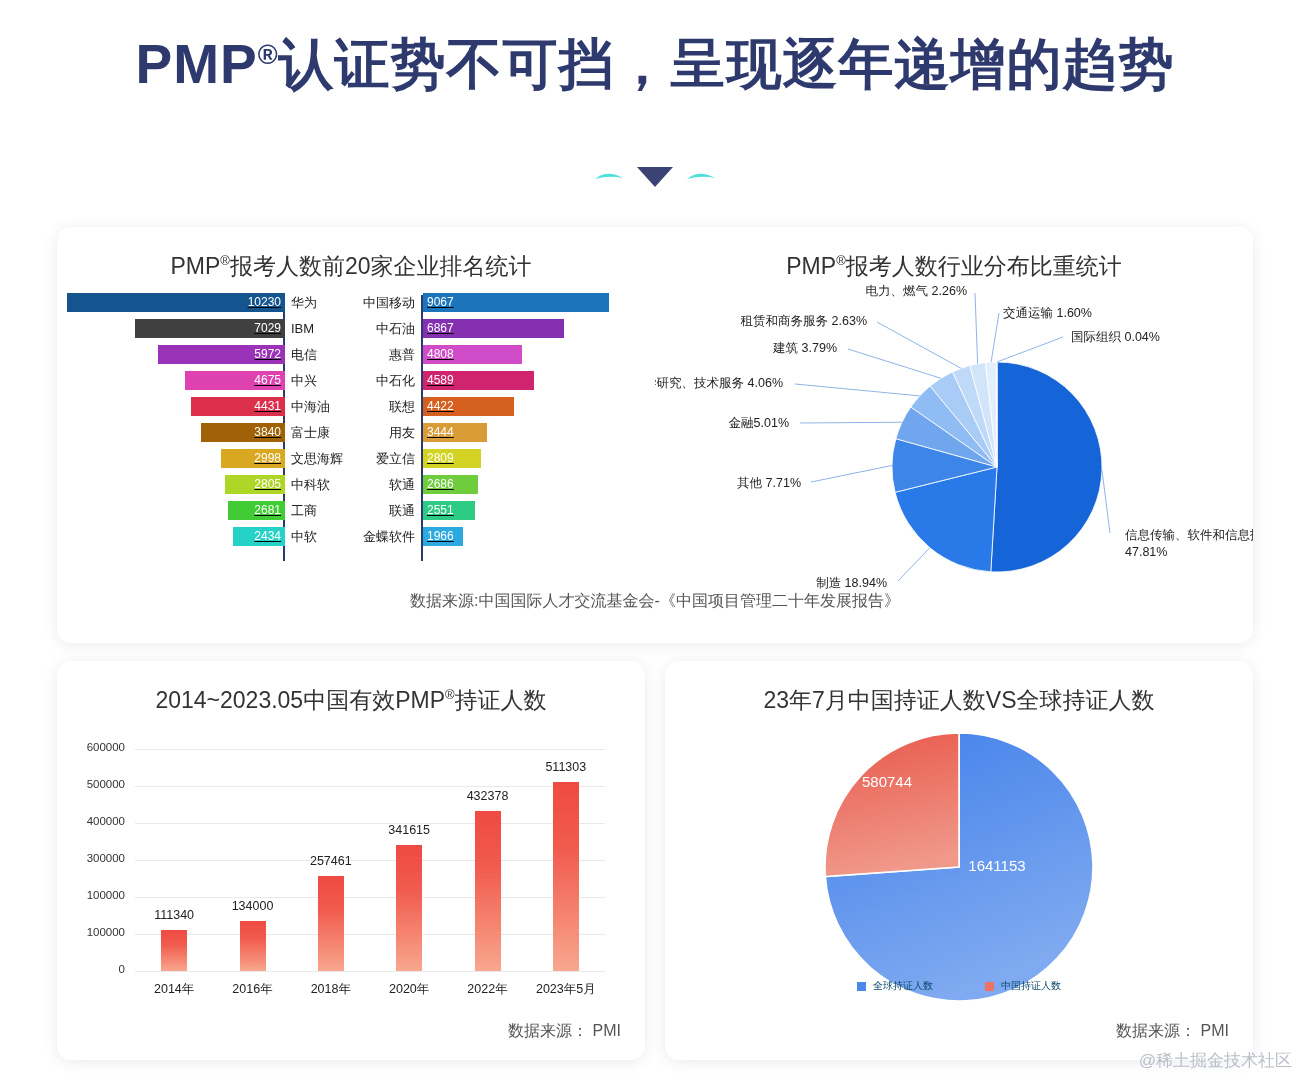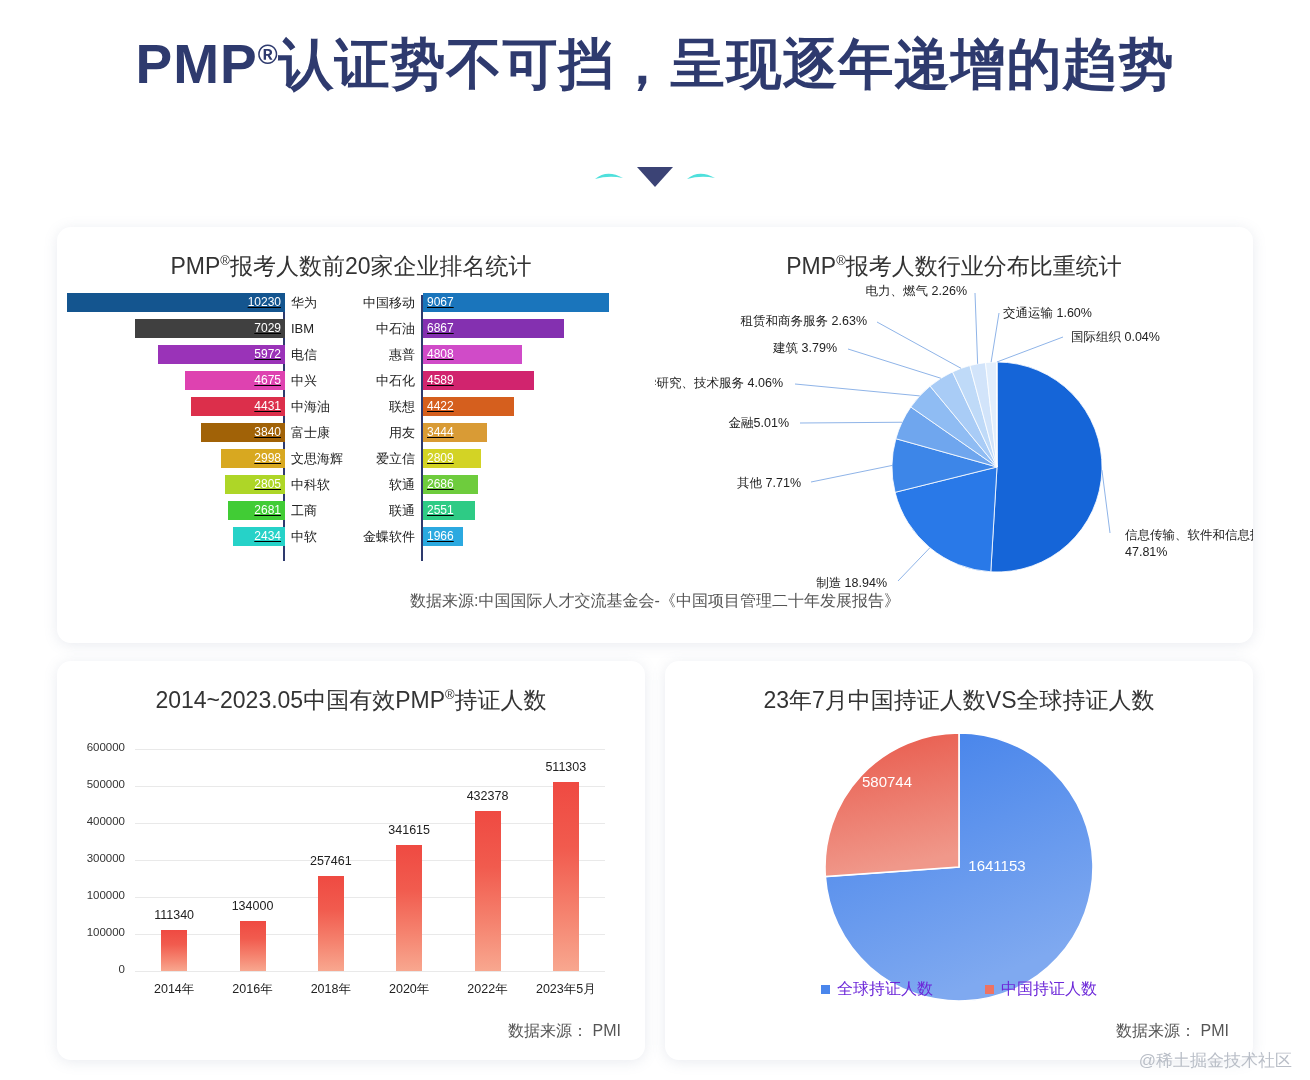--- a/index.html
+++ b/index.html
@@ -97,21 +97,21 @@
   .xtick  { position: absolute; font-size: 12.5px; color: #222; text-align: center; width: 78px; }
 
   
   #pie-vs-wrap { position: absolute; left: 0; top: 58px; width: 588px; height: 300px; }
   #legend-vs {
     position: absolute; left: 0; top: 318px; width: 588px;
     display: flex; justify-content: center; gap: 52px; align-items: center;
   }
   .legend-item { display: flex; align-items: center; gap: 7px; }
   .legend-swatch { width: 9px; height: 9px; display: inline-block; }
-  .legend-text { font-size: 16px; color: #6d28d9; white-space: nowrap; }
+  .legend-text { font-size: 10px; color: #0c4a6e; white-space: nowrap; }
 
   
   #watermark {
     position: absolute; right: 18px; bottom: 8px;
     font-size: 17px; color: #b9bec7; white-space: nowrap;
   }
 </style>
 </head>
 <body>
 

